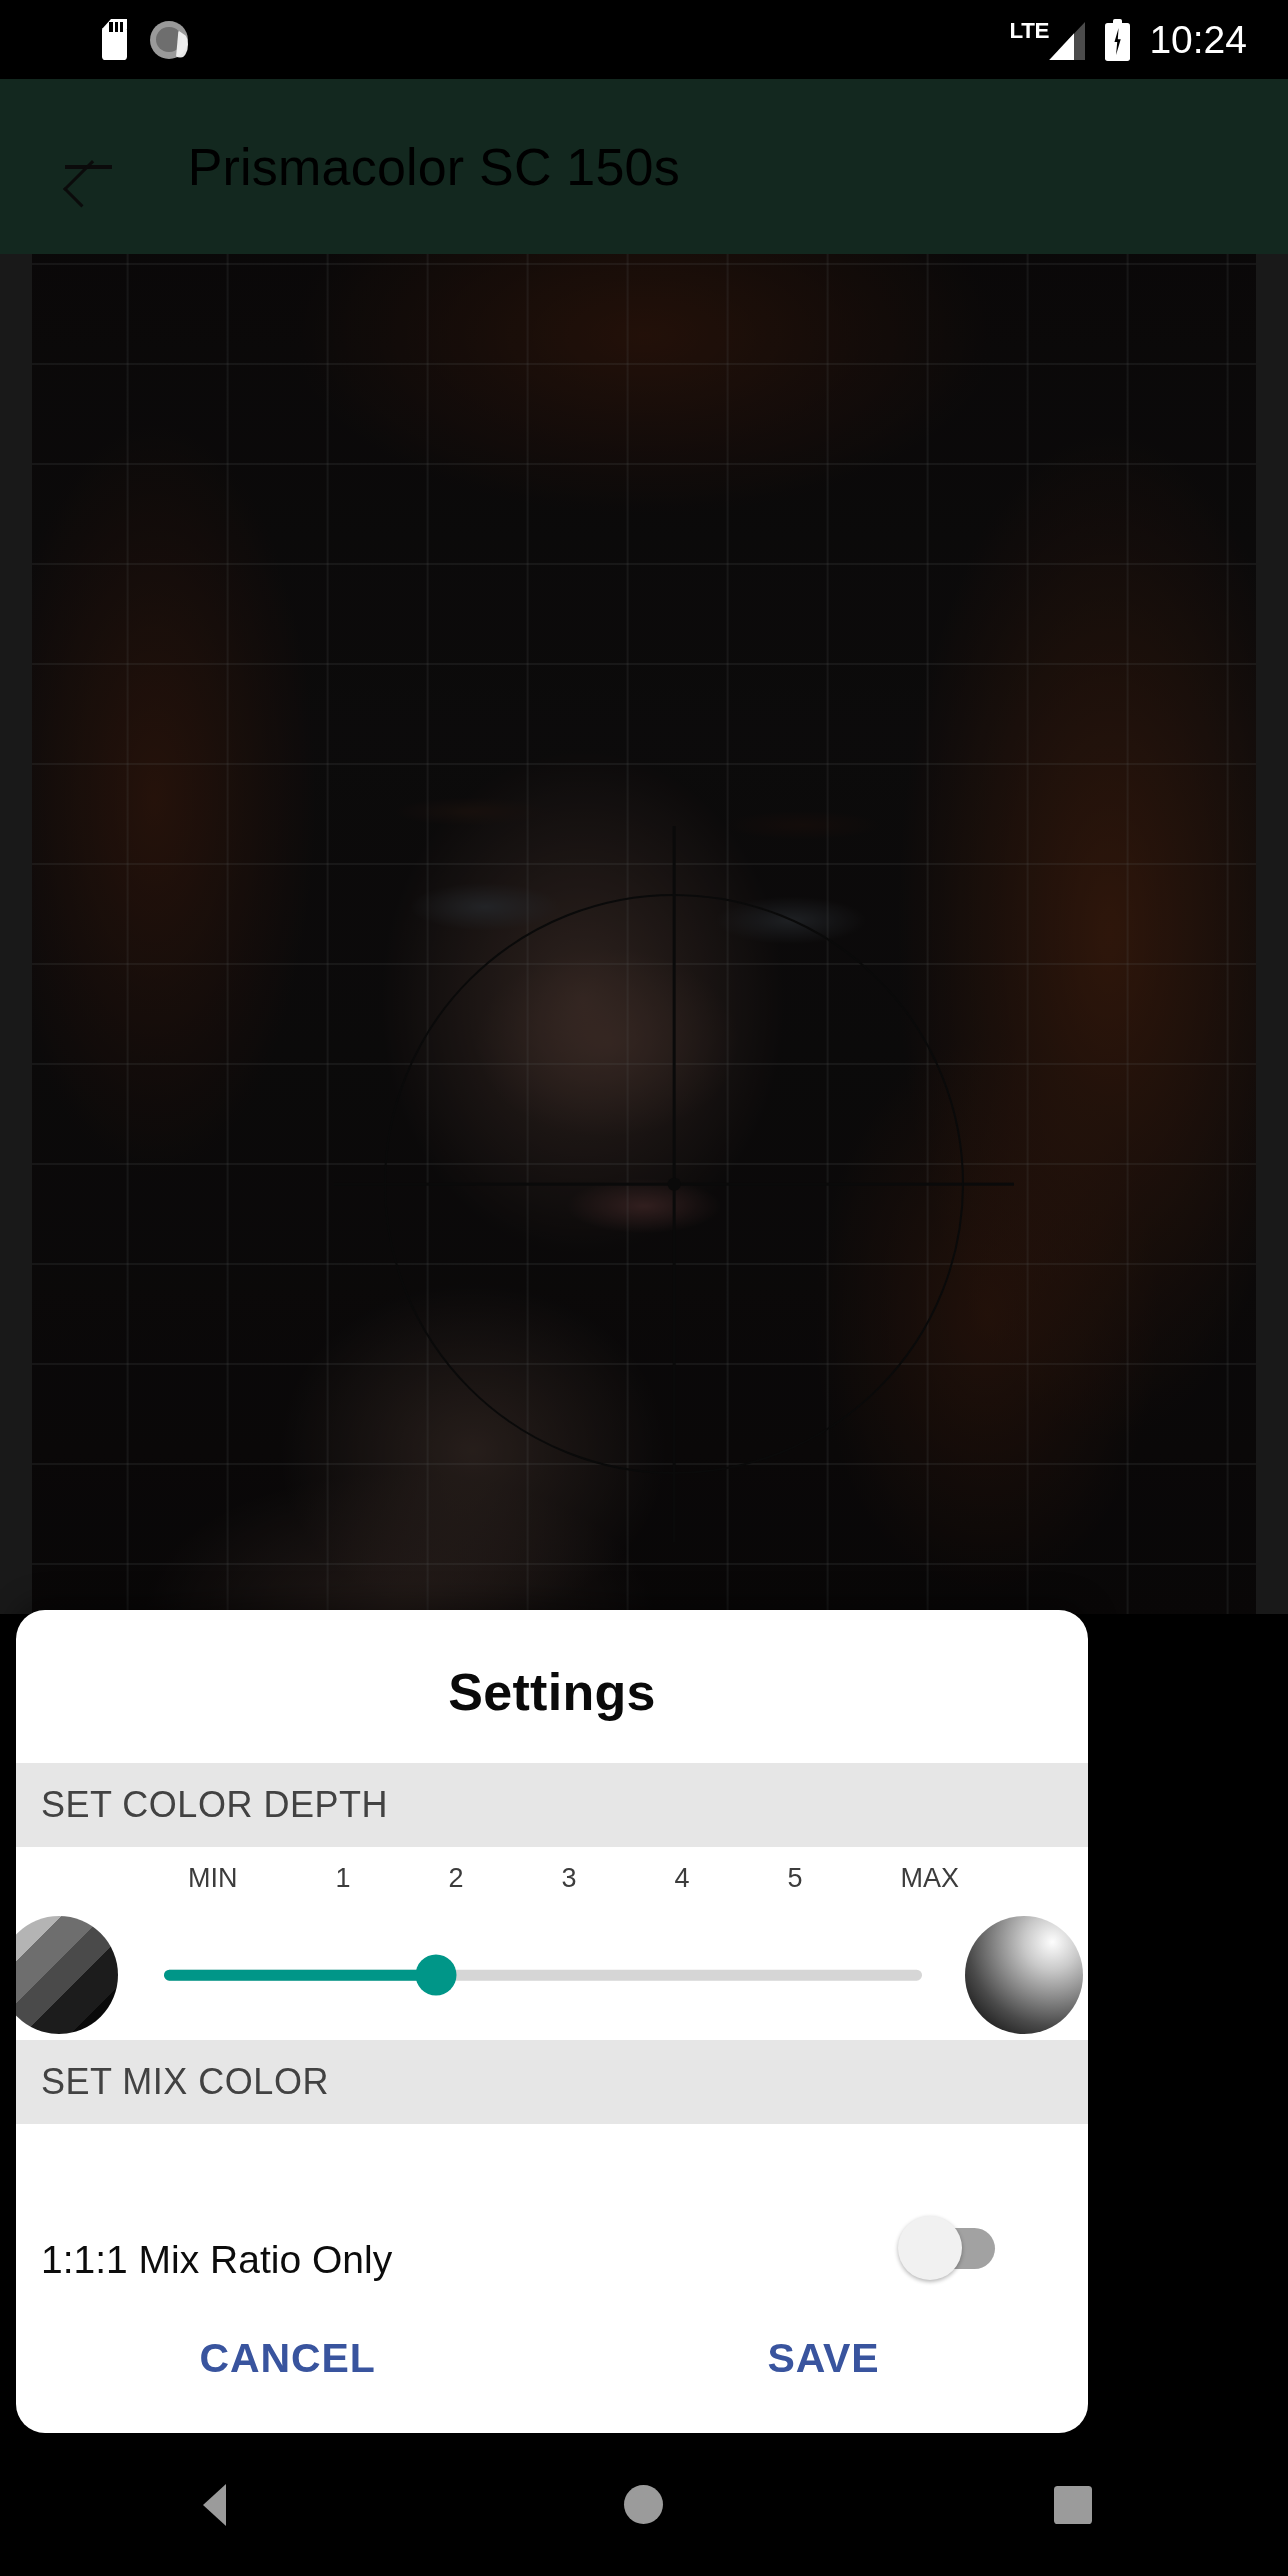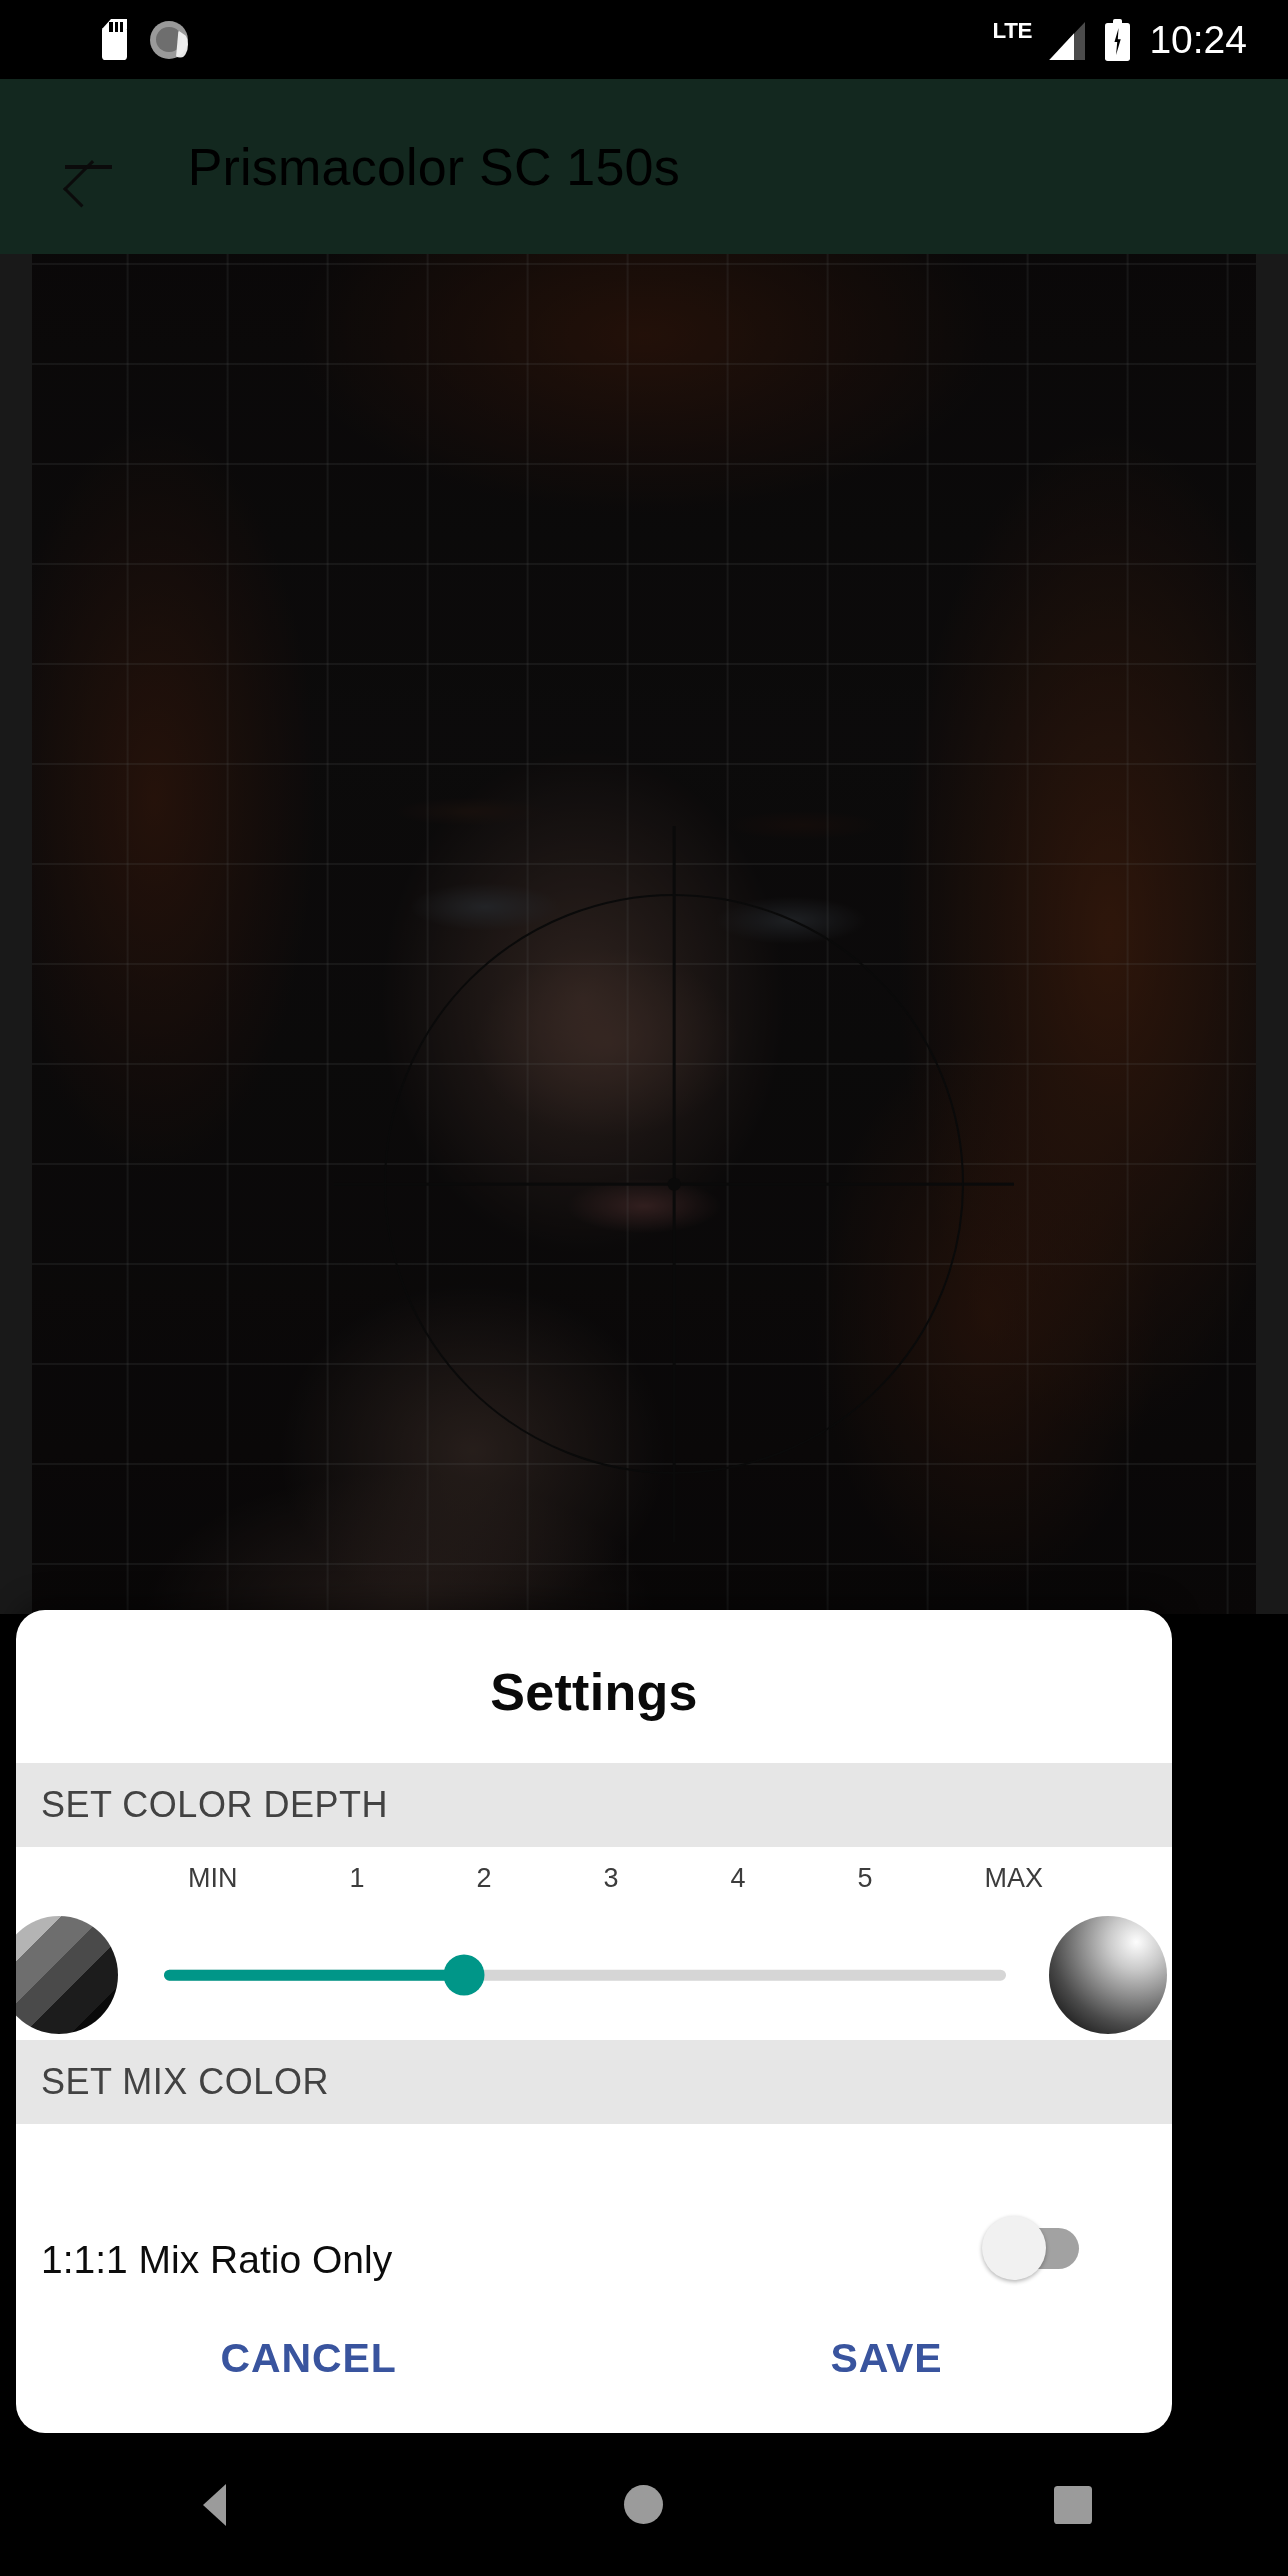--- a/index.html
+++ b/index.html
@@ -88,21 +88,21 @@
     right: 0px; bottom: 0.9px;
     width: 16px; height: 27px;
     border-radius: 50%;
     background: #f2f2f2;
     clip-path: polygon(40% 0, 100% 25%, 100% 100%, 25% 100%);
     opacity: .95;
   }
   .lte-signal {
     display: flex;
     align-items: flex-end;
-    gap: 17px;
+    gap: 0;
     height: 41px;
   }
   .lte-signal .lte-text {
     color: #ffffff;
     font-size: 22.4px;
     font-weight: bold;
     line-height: 1;
     letter-spacing: -0.4px;
     margin-bottom: 18px;
   }
@@ -301,21 +301,21 @@
     transform: translate(-50%, -50%);
     width: 12.5px; height: 12.5px;
     border-radius: 50%;
     background: #0a0a0a;
   }
 
   
   #settings-dialog {
     position: absolute;
     left: 16px; top: 1610px;
-    width: 1156px; height: 823px;
+    width: 1072px; height: 823px;
     background: #ffffff;
     border-radius: 29px;
     overflow: hidden;
     z-index: 50;
     box-shadow: 0 -5.4px 30px rgba(0,0,0,0.45);
   }
   #dialog-title {
     text-align: center;
     font-size: 52px;
     font-weight: bold;

